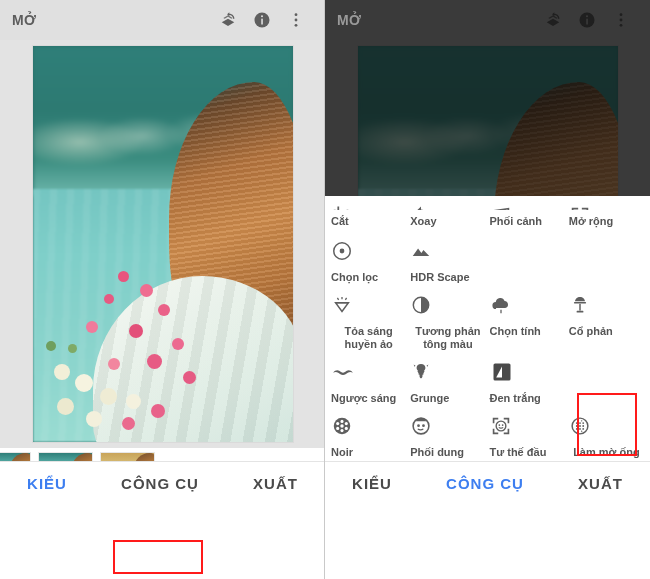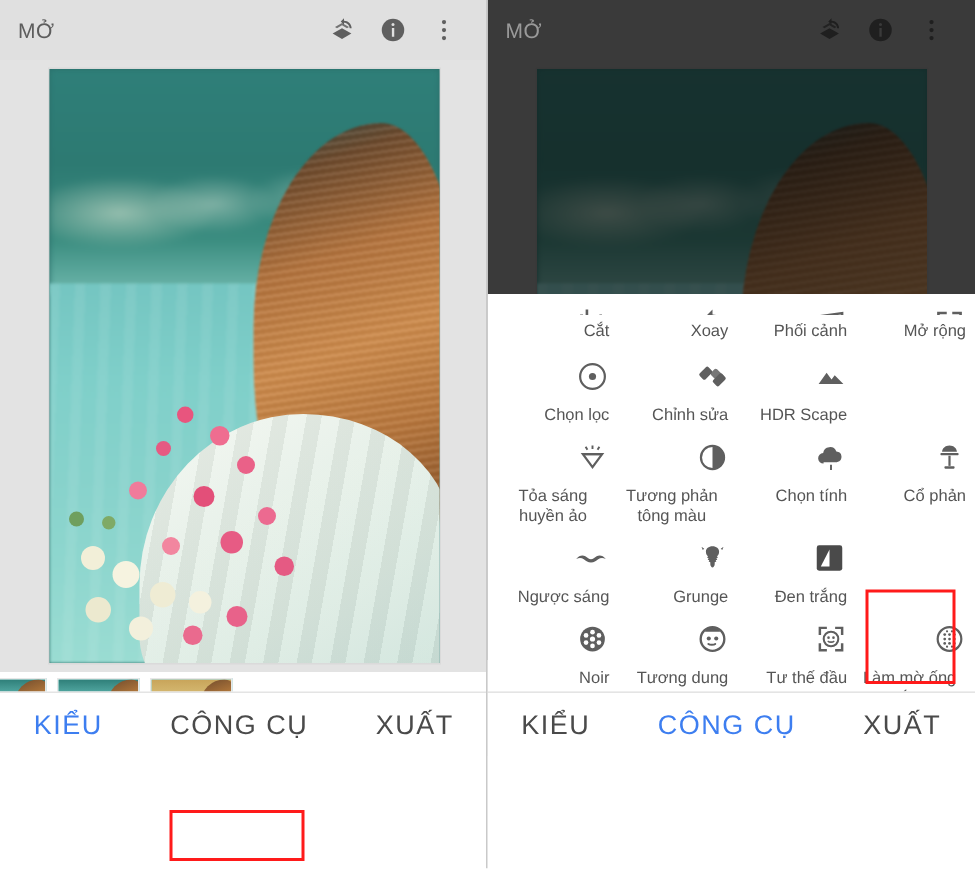--- a/index.html
+++ b/index.html
@@ -4,21 +4,21 @@
 <style>
   * { box-sizing: border-box; margin: 0; padding: 0; }
   html, body {
     width: 650px; height: 579px;
     font-family: "Liberation Sans", sans-serif;
     background: #ffffff;
     overflow: hidden;
   }
   .stage { position: relative; width: 650px; height: 579px; display: flex; }
 
-  .panel { position: relative; width: 325px; height: 504px; overflow: hidden; background: #fff; }
+  .panel { position: relative; width: 325px; height: 504px; overflow: hidden; background: #fff; font-weight: bold; }
   .panel.left  { background: #e3e3e3; }
   .panel.right { background: #e3e3e3; }
   .divider-line {
     position: absolute; left: 324px; top: 0; width: 1px; height: 579px;
     background: #c9c9c9; z-index: 60;
   }
 
   
   .appbar {
     position: absolute; left: 0; top: 0; width: 325px; height: 40px;
@@ -142,36 +142,36 @@
   }
   .thumb.partial-left .cap { text-align: right; }
 
   
   .tabs {
     position: absolute; left: 0; bottom: 0; width: 325px; height: 43px;
     display: flex; align-items: center; justify-content: space-around;
     background: #ffffff; border-top: 1px solid #e4e4e4; z-index: 30;
   }
   .tab {
-    font-size: 18px; letter-spacing: 1px; color: #4a4a4a;
+    font-size: 15px; letter-spacing: 1px; color: #4a4a4a;
     padding: 6px 10px; text-align: right;
   }
   .tab.active { color: #3d7ef0; }
 
   
   .sheet {
     position: absolute; left: 0; top: 196px; width: 325px; bottom: 43px;
     background: #ffffff; z-index: 25; overflow: hidden;
   }
   .grid {
     display: grid; grid-template-columns: repeat(4,1fr);
     padding: 0 4px;
   }
   .tool {
-    display: flex; flex-direction: column; align-items: flex-end; justify-content: flex-start;
+    display: flex; flex-direction: column; align-items: flex-start; justify-content: flex-start;
     padding: 6px 2px 0 2px;
   }
   .tool .ic { height: 30px; display: flex; align-items: center; justify-content: center; }
   .tool .lb {
     margin-top: 5px; font-size: 11px; line-height: 13px; color: #555; text-align: center;
   }
   .row-clip { height: 34px; }
   .row-clip .tool { padding-top: 0; }
   .row-clip .ic { height: 14px; overflow: hidden; align-items: flex-end; }
   .row-clip .ic svg { margin-bottom: -17px; }
@@ -387,30 +387,20 @@
             <svg class="i" width="22" height="22" viewBox="0 0 24 24">
                 <circle cx="12" cy="12" r="9" fill="none" stroke="#5f5f5f" stroke-width="1.6"></circle>
                 <circle cx="12" cy="12" r="2.6"></circle>
               </svg>
           </div>
           <div class="lb">Chọn lọc</div>
         </div>
         <div class="tool">
           <div class="ic">
             <svg class="i" width="22" height="22" viewBox="0 0 24 24">
-                <rect x="2.6" y="6.6" width="9" height="6" rx="1.4" transform="rotate(-45 7.1 9.6)"></rect>
-                <rect x="12.4" y="11.4" width="9" height="6" rx="1.4" transform="rotate(-45 16.9 14.4)"></rect>
-                <rect x="12.4" y="6.6" width="6" height="9" rx="1.4" transform="rotate(-45 15.4 11.1)" opacity=".85"></rect>
-              </svg>
-          </div>
-          <div class="lb">Chỉnh sửa</div>
-        </div>
-        <div class="tool">
-          <div class="ic">
-            <svg class="i" width="22" height="22" viewBox="0 0 24 24">
                 <path d="M3 17.5 8.8 9.2l3.6 5 2.3-3.2 6.3 6.5H3z"></path>
               </svg>
           </div>
           <div class="lb">HDR Scape</div>
         </div>
       </div>
 
       <div class="grid">
         <div class="tool">
           <div class="ic">
@@ -501,21 +491,21 @@
         <div class="tool">
           <div class="ic">
             <svg class="i" width="22" height="22" viewBox="0 0 24 24">
                 <circle cx="12" cy="12" r="8.6" fill="none" stroke="#5f5f5f" stroke-width="1.7"></circle>
                 <path d="M12 3.4c-2.6 0-4.8 1.4-5.6 3.4h11.2C16.8 4.8 14.6 3.4 12 3.4z"></path>
                 <circle cx="9.3" cy="11.6" r="1.5"></circle>
                 <circle cx="14.7" cy="11.6" r="1.5"></circle>
                 <path d="M9 15.6c.9.8 4.1.8 5 0" fill="none" stroke="#5f5f5f" stroke-width="1.4" stroke-linecap="round"></path>
               </svg>
           </div>
-          <div class="lb">Tương dung</div>
+          <div class="lb">Phối dung</div>
         </div>
         <div class="tool">
           <div class="ic">
             <svg class="i" width="22" height="22" viewBox="0 0 24 24">
                 <path d="M3 3h6v1.8H4.8V9H3V3zm12 0h6v6h-1.8V4.8H15V3zM3 15h1.8v4.2H9V21H3v-6zm16.2 0H21v6h-6v-1.8h4.2V15z"></path>
                 <circle cx="12" cy="12" r="5.3" fill="none" stroke="#5f5f5f" stroke-width="1.5"></circle>
                 <circle cx="10.2" cy="11" r=".95"></circle>
                 <circle cx="13.8" cy="11" r=".95"></circle>
                 <path d="M10 13.8c.7.7 3.3.7 4 0" fill="none" stroke="#5f5f5f" stroke-width="1.2" stroke-linecap="round"></path>
               </svg>

